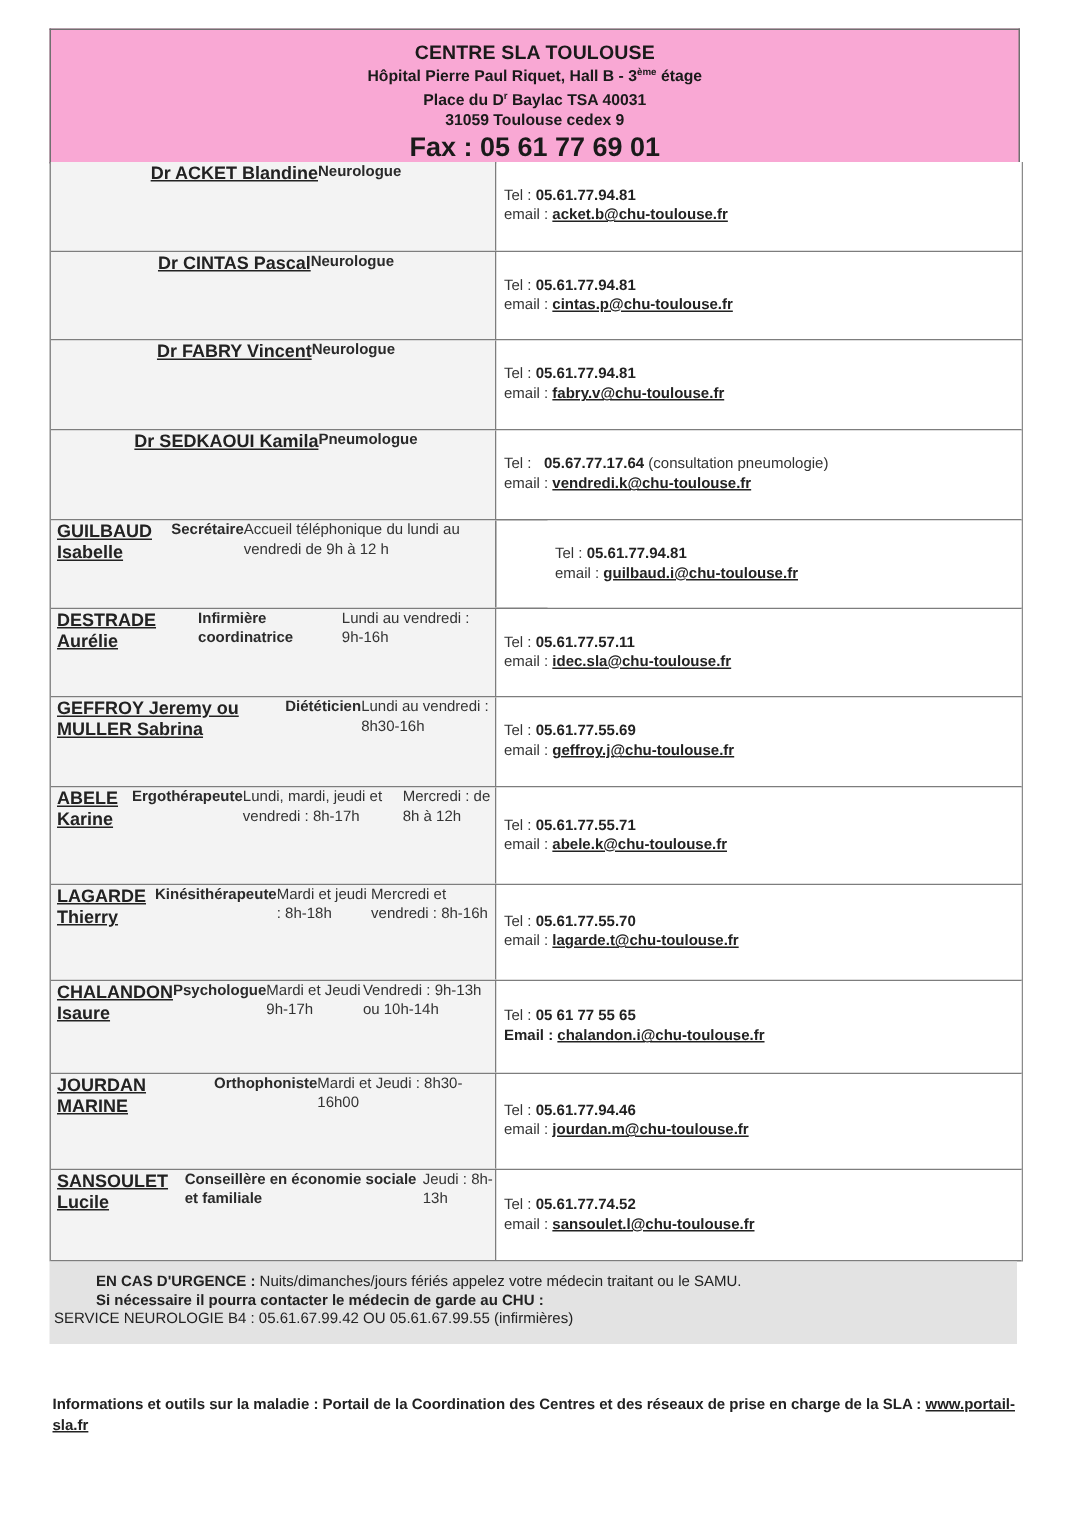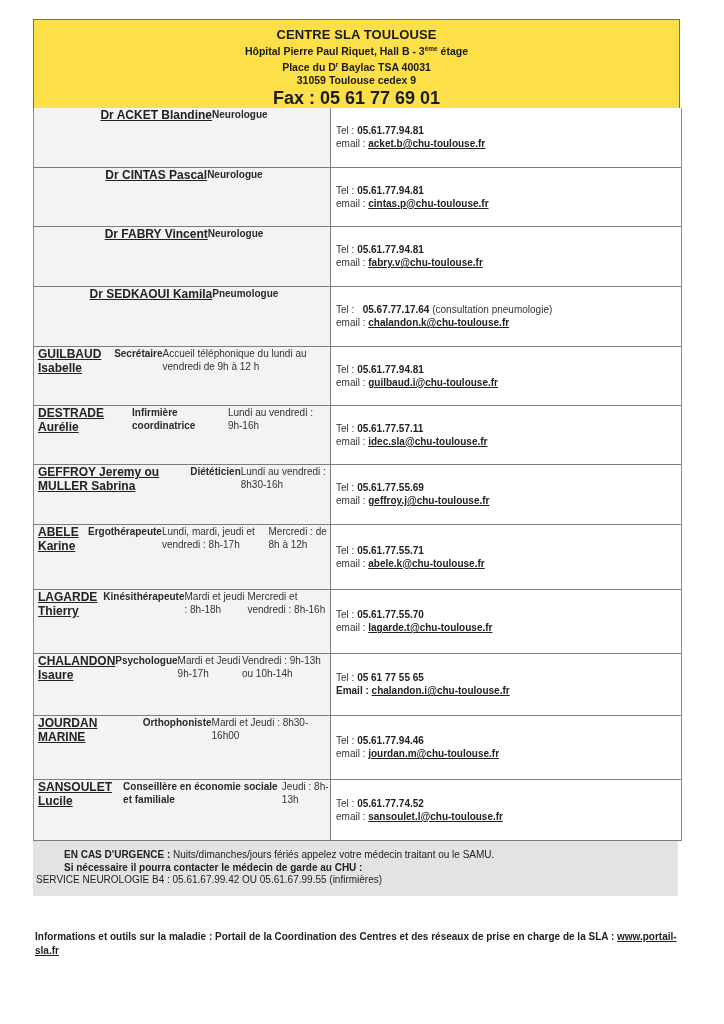--- a/index.html
+++ b/index.html
@@ -5,21 +5,21 @@
   html, body { margin: 0; padding: 0; }
   body {
     width: 724px; height: 1024px; background: #ffffff; position: relative; overflow: hidden;
     font-family: "Liberation Sans", sans-serif; color: #1a1a1a;
   }
   .page { position: absolute; left: 0; top: 0; width: 724px; height: 1024px; }
 
   
   .header {
     position: absolute; left: 33px; top: 19px; width: 647px; height: 90px;
-    background: #fde047; border: 1px solid #707070; border-bottom: 1px solid #8a8a8a;
+    background: #f9a8d4; border: 1px solid #707070; border-bottom: 1px solid #8a8a8a;
     text-align: center; box-sizing: border-box;
   }
   .header .title { font-size: 13px; font-weight: bold; margin-top: 7px; letter-spacing: 0.1px; }
   .header .line { font-size: 10.5px; font-weight: bold; line-height: 13px; }
   .header .fax { font-size: 18px; font-weight: bold; margin-top: 1px; }
   .header sup { font-size: 6.5px; vertical-align: 4px; }
 
   
   .table {
     position: absolute; left: 33px; top: 108px; width: 647px;
@@ -107,24 +107,24 @@
     </div>
       </div>
       <div class="row" style="height: 60px;">
     <div class="left">
       <div class="name">Dr SEDKAOUI  Kamila</div>
       <div class="role">Pneumologue</div>
 
     </div>
     <div class="right">
       <div class="tel"><span style="white-space:pre">Tel :   </span><b>05.67.77.17.64</b><span class="note"> (consultation pneumologie)</span></div>
-      <div class="email"><span class="lbl" style="white-space:pre">email : </span><a>chalandon.k@chu-toulouse.fr</a></div>
-    </div>
-      </div>
-      <div class="row" style="height: 59px;">
+      <div class="email"><span class="lbl" style="white-space:pre">email : </span><a>vendredi.k@chu-toulouse.fr</a></div>
+    </div>
+      </div>
+      <div class="row" style="height: 59px; gap: 34px;">
     <div class="left">
       <div class="name">GUILBAUD  Isabelle</div>
       <div class="role">Secrétaire</div>
       <div class="hours">Accueil téléphonique du lundi au vendredi de 9h à 12 h</div>
     </div>
     <div class="right">
       <div class="tel"><span style="white-space:pre">Tel : </span><b>05.61.77.94.81</b><span class="note"></span></div>
       <div class="email"><span class="lbl" style="white-space:pre">email : </span><a>guilbaud.i@chu-toulouse.fr</a></div>
     </div>
       </div>

